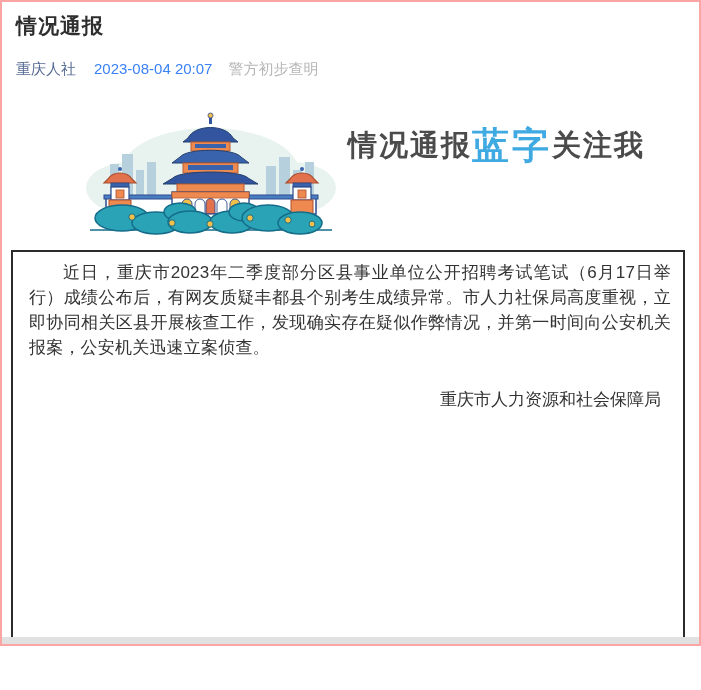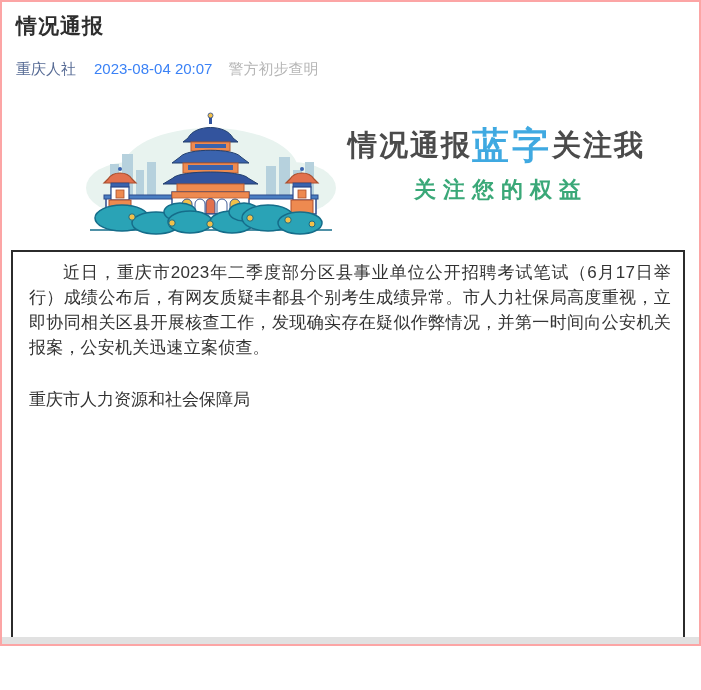--- a/index.html
+++ b/index.html
@@ -99,20 +99,21 @@
     line-height: 25px;
     overflow: hidden;
   }
   .notice-box p {
     margin: 0 0 26px 0;
     text-indent: 2em;
     text-align: justify;
     letter-spacing: 0.2px;
   }
   .signature-block {
+    text-align: right;
     line-height: 27px;
     padding-right: 10px;
   }
 
   .bottom-strip {
     position: absolute;
     left: 0;
     bottom: 0;
     width: 100%;
     height: 7px;
@@ -213,21 +214,20 @@
         <circle cx="90" cy="111" r="3.2"></circle>
         <circle cx="128" cy="112" r="3.2"></circle>
         <circle cx="168" cy="106" r="3.2"></circle>
         <circle cx="206" cy="108" r="3.2"></circle>
         <circle cx="230" cy="112" r="3"></circle>
       </g>
     </svg>
 
     <div class="banner-text">
       <div class="banner-headline"><span>情况通报</span><span class="banner-highlight">蓝字</span><span>关注我</span></div>
-      <div class="banner-subline">关注您的权益</div>
     </div>
   </div>
 
   <div class="notice-box">
     <p>近日，重庆市2023年二季度部分区县事业单位公开招聘考试笔试（6月17日举行）成绩公布后，有网友质疑丰都县个别考生成绩异常。市人力社保局高度重视，立即协同相关区县开展核查工作，发现确实存在疑似作弊情况，并第一时间向公安机关报案，公安机关迅速立案侦查。</p>
     <div class="signature-block">
       <div>重庆市人力资源和社会保障局</div>
     </div>
   </div>
 

